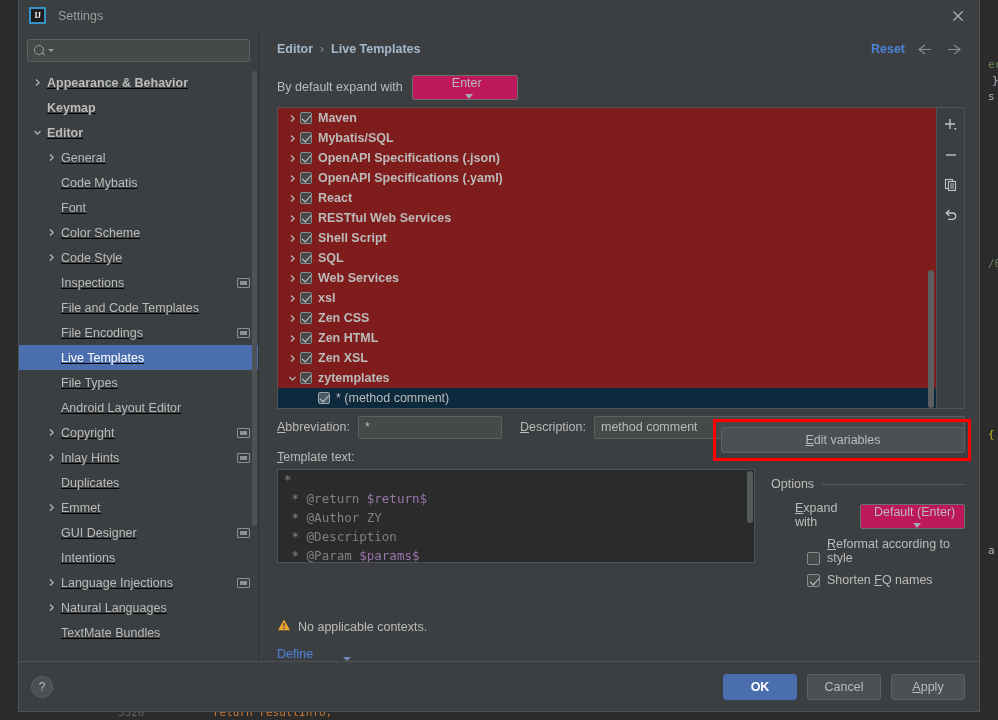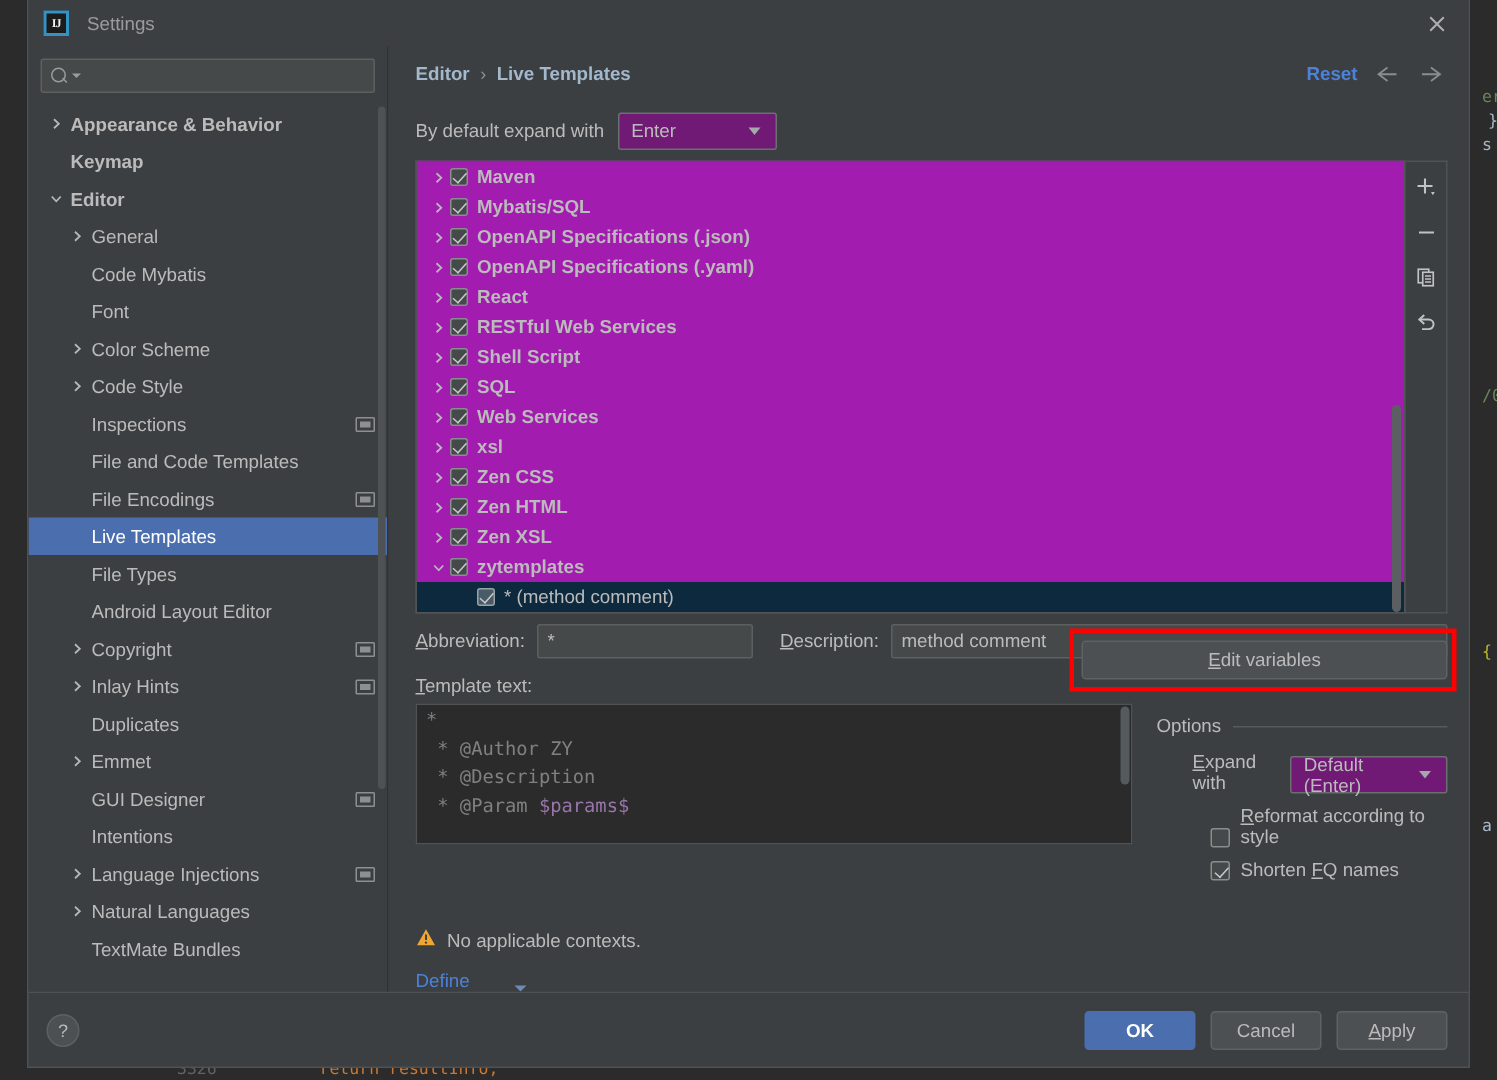--- a/index.html
+++ b/index.html
@@ -100,21 +100,21 @@
     width: 0; height: 0; margin-left: 1px;
     border-left: 3px solid transparent; border-right: 3px solid transparent;
     border-top: 3px solid #9a9d9e;
   }
   #search-input {
     background: transparent; border: none; outline: none;
     color: #bbbbbb; font-size: 12px; flex: 1; padding: 0 4px;
     font-family: "Liberation Sans", sans-serif;
   }
 
-  #tree { flex: 1 1 auto; overflow: hidden; position: relative; padding-top: 2px; }
+  #tree { flex: 1 1 auto; overflow: hidden; position: relative; padding-top: 2px; text-decoration: underline; }
   .tree-row {
     height: 25px; display: flex; align-items: center;
     padding-left: 14px; padding-right: 8px;
     color: #bbbbbb; font-size: 12.5px; white-space: nowrap;
     cursor: default;
   }
   .tree-row.selected { background: #4b6eaf; color: #ffffff; }
   .tree-row.bold { font-weight: bold; }
   .arrow {
     width: 14px; flex: 0 0 14px; display: flex;
@@ -156,39 +156,40 @@
   #bc-spacer { flex: 1 1 auto; }
   #reset-link { color: #4d82da; font-size: 12.5px; font-weight: bold; cursor: default; }
   .nav-arrow { width: 22px; height: 22px; margin-left: 8px; display: flex; align-items: center; justify-content: center; }
 
   #expand-row {
     height: 40px; flex: 0 0 40px;
     display: flex; align-items: center;
   }
   .lbl { color: #bbbbbb; font-size: 12.5px; }
   .combo {
-    height: 25px; background: #701a75;
+    height: 25px; background: #be185d;
     border: 1px solid #6b6f70; border-radius: 2px;
     display: inline-flex; align-items: center;
     padding: 0 4px 0 8px; margin-left: 9px;
     color: #bbbbbb; font-size: 12.5px;
     cursor: default;
+    flex-direction: column;
   }
   .combo .cv { flex: 1 1 auto; }
   .combo .caret {
     width: 0; height: 0; margin-left: 10px; margin-right: 6px;
     border-left: 4.5px solid transparent; border-right: 4.5px solid transparent;
     border-top: 5px solid #a5a8a9;
   }
 
   
   #list-area { flex: 0 0 302px; display: flex; min-height: 0; }
   #list-box {
     flex: 1 1 auto; min-width: 0;
-    background: #a21caf;
+    background: #7f1d1d;
     border: 1px solid #4f5355;
     overflow: hidden; position: relative;
   }
   .li-row {
     height: 20px; display: flex; align-items: center;
     font-size: 12.5px; color: #bbbbbb; white-space: nowrap;
     padding-left: 6px; cursor: default;
   }
   .li-row.group { font-weight: bold; }
   .li-row.selected { background: #0d293e; }
@@ -719,20 +720,21 @@
           <div id="edit-vars-btn">
             <span class="u">E</span>
               <span>dit variables</span>
           </div>
         </div>
         <div id="red-highlight"></div>
 
         <div id="code-box">
           <div id="code-lines">
               <div class="code-line"><span class="c-gray">*</span></div>
+              <div class="code-line"><span class="c-gray"> * </span><span class="c-gray">@return </span><span class="c-var">$return$</span></div>
               <div class="code-line"><span class="c-gray"> * </span><span class="c-gray">@Author ZY</span></div>
               <div class="code-line"><span class="c-gray"> * </span><span class="c-gray">@Description</span></div>
               <div class="code-line"><span class="c-gray"> * </span><span class="c-gray">@Param </span><span class="c-var">$params$</span></div>
             </div>
           <div id="code-scroll"></div>
         </div>
 
         <div id="right-col">
           <div id="options-title-row">
             <span id="options-title">Options</span>

